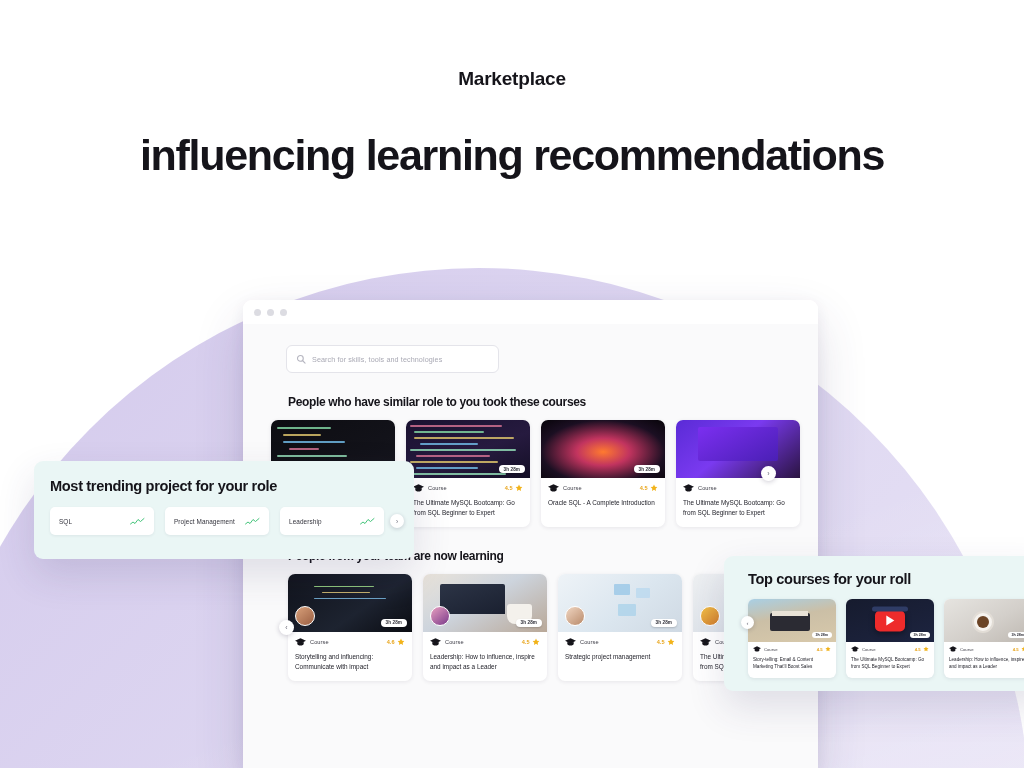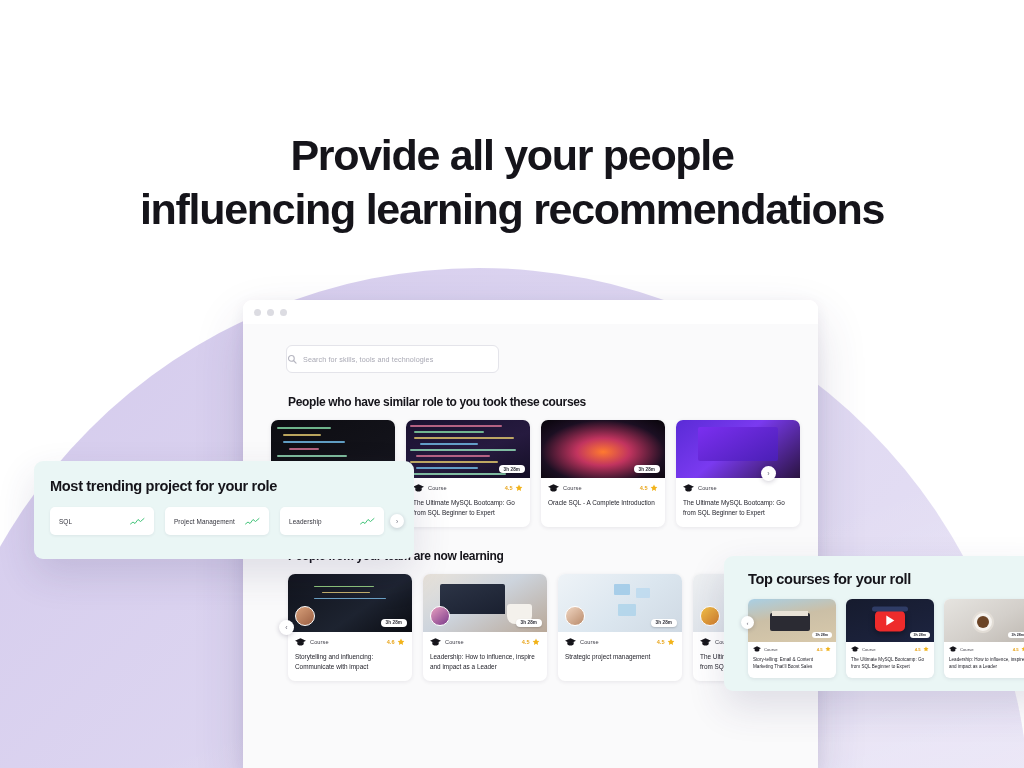--- a/index.html
+++ b/index.html
@@ -44,21 +44,21 @@
     box-shadow: 0 22px 50px rgba(60,48,100,.16), 0 4px 14px rgba(60,48,100,.08);
     overflow:hidden;
   }
   .browser-bar { height:24px; background:#ffffff; display:flex; align-items:center; padding-left:11px; gap:6px; }
   .dot { width:7px; height:7px; border-radius:50%; background:#dcdce2; }
   .browser-body { background:#fafafb; height:444px; padding:0 0 0 0; position:relative; }
 
   .search-wrap { padding:21px 0 0 43px; }
   .searchbox {
     width:213px; height:28px; border:1px solid #e4e4ea; border-radius:6px;
-    background:#fff; display:flex; align-items:center; gap:6px; padding:0 0;
+    background:#fff; display:flex; align-items:center; gap:6px; padding:0 9px;
   }
   .search-ico { width:10px; height:10px; flex:none; color:#b6b6c0; }
   .search-ph { font-size:7.2px; color:#a9a9b4; letter-spacing:.1px; }
 
   .sec-title {
     margin:22px 0 11px 45px; font-size:12px; font-weight:700; color:#15141a; letter-spacing:-.35px;
   }
   .row { display:flex; gap:11px; padding-left:45px; position:relative; }
   .ccard {
     width:124px; background:#fff; border-radius:7px; flex:none;
@@ -164,22 +164,22 @@
   .av-d { background:linear-gradient(140deg,#f2c14a,#d07a2a); }
 </style>
 </head>
 <body>
 
 <div id="stage">
 
   <div class="blob"></div>
   <div class="blob-fade"></div>
 
+  <div class="eyebrow">Marketplace</div>
   <div class="headline">
-    <div>Provide all your people</div>
     <div>influencing learning recommendations</div>
   </div>
 
   <div class="browser">
     <div class="browser-bar">
       <span class="dot"></span>
       <span class="dot"></span>
       <span class="dot"></span>
     </div>
     <div class="browser-body">

